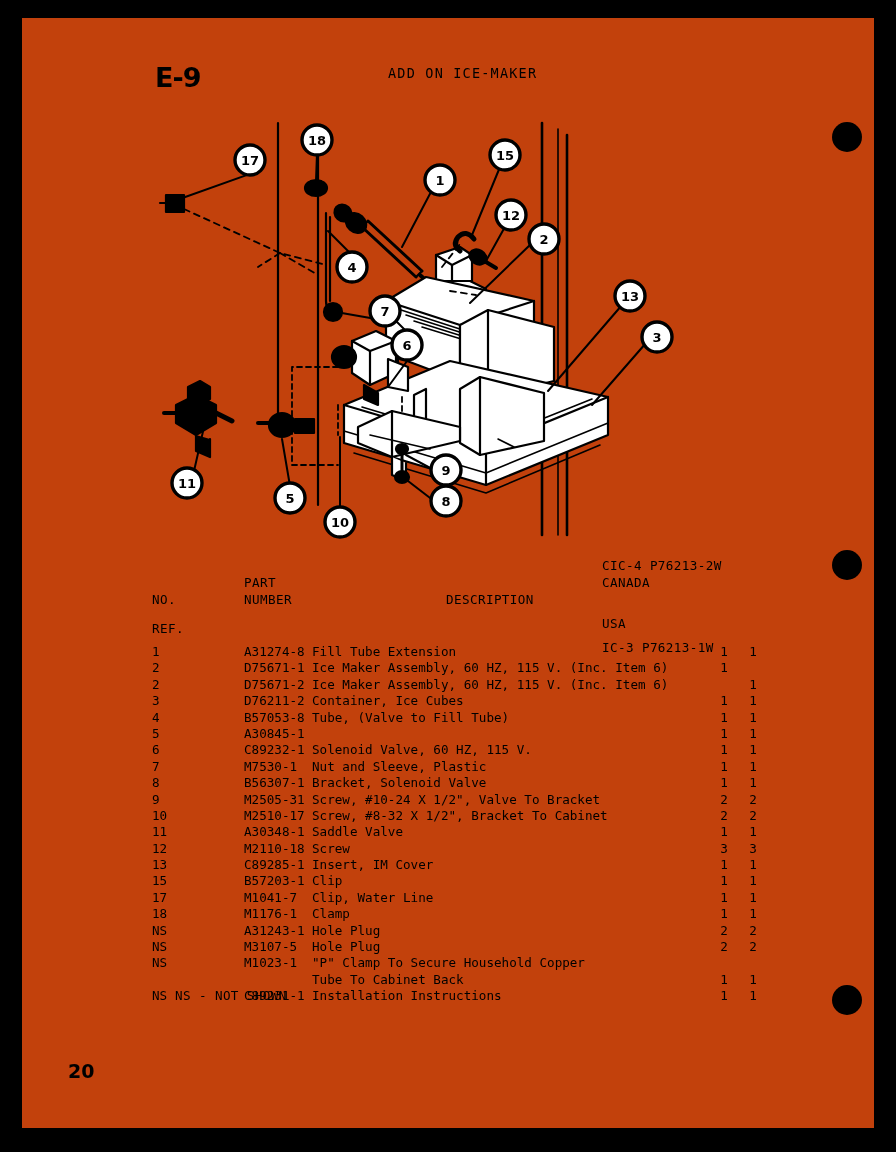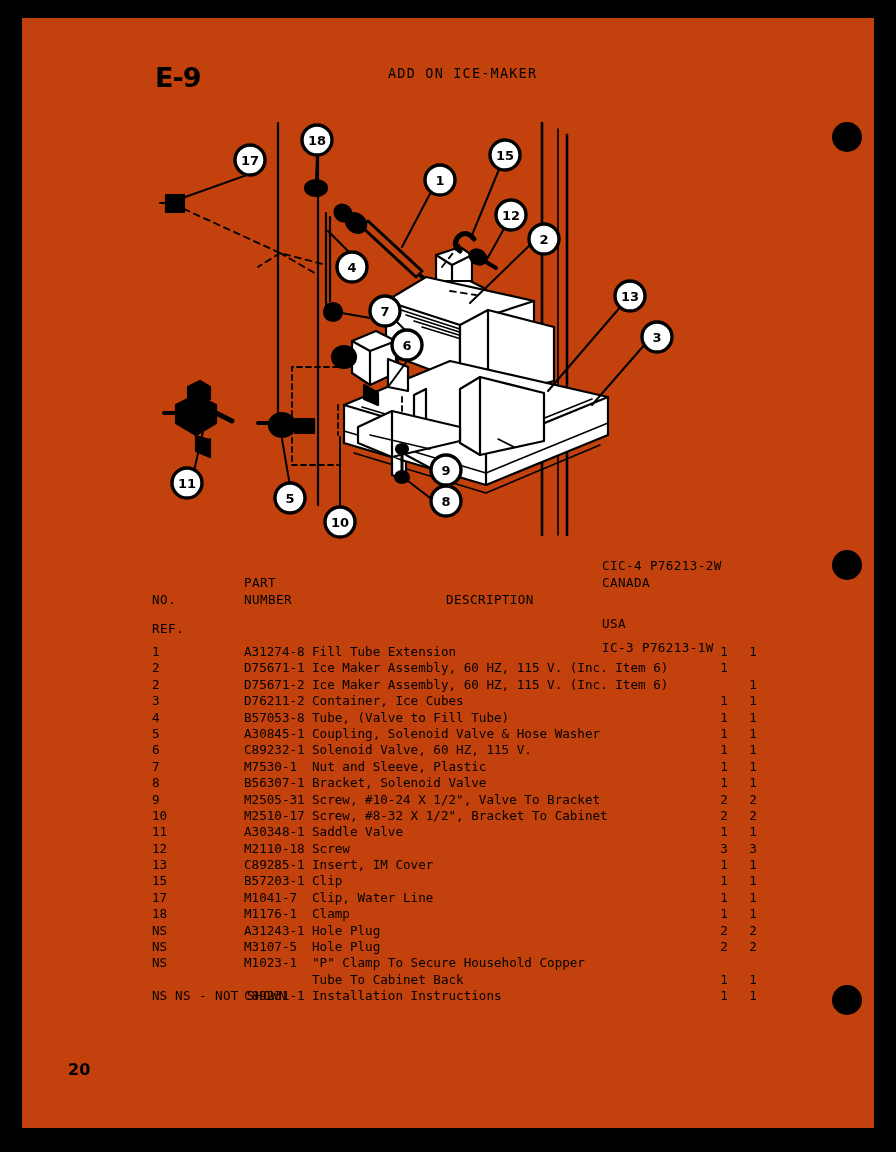--- a/index.html
+++ b/index.html
@@ -50,21 +50,21 @@
 
   .rows { position:relative; margin-top:10px; }
   .prow { position:relative; height:16.4px; white-space:pre; }
   .c-ref  { position:absolute; left:0px;   top:0; }
   .c-part { position:absolute; left:92px;  top:0; }
   .c-desc { position:absolute; left:160px; top:0; }
   .c-q1   { position:absolute; left:565px; top:0; width:14px; text-align:center; }
   .c-q2   { position:absolute; left:594px; top:0; width:14px; text-align:center; }
 
   #ns-note { position:absolute; left:130px; top:988px; font-size:12.6px; letter-spacing:.4px; color:#000;margin-left:45px; }
-  #page-number { position:absolute; left:68px; top:1060px; font-family:"DejaVu Sans","Liberation Sans",sans-serif; font-weight:bold; font-size:16px; color:#000; }
+  #page-number { position:absolute; left:68px; top:1060px; font-family:"DejaVu Sans","Liberation Sans",sans-serif; font-weight:bold; font-size:19px; color:#000; }
 
   .balloon-txt { font-family:"DejaVu Sans","Liberation Sans",sans-serif; font-weight:bold; font-size:13px; }
 </style>
 </head>
 <body>
 
 <div class="scan-edge-top"></div>
 <div class="scan-edge-left"></div>
 <div class="scan-edge-right"></div>
 <div class="scan-edge-bottom"></div>
@@ -318,21 +318,21 @@
       <div class="th th-mod2">CANADA</div>
       <div class="th th-mod3">IC-3 P76213-1W</div>
       <div class="th th-mod4">USA</div>
     </div>
     <div class="rows" id="rows-container">
         <div class="prow"><span class="c-ref">1</span><span class="c-part">A31274-8</span><span class="c-desc">Fill Tube Extension</span><span class="c-q1">1</span><span class="c-q2">1</span></div>
         <div class="prow"><span class="c-ref">2</span><span class="c-part">D75671-1</span><span class="c-desc">Ice Maker Assembly, 60 HZ, 115 V. (Inc. Item 6)</span><span class="c-q1">1</span><span class="c-q2"></span></div>
         <div class="prow"><span class="c-ref">2</span><span class="c-part">D75671-2</span><span class="c-desc">Ice Maker Assembly, 60 HZ, 115 V. (Inc. Item 6)</span><span class="c-q1"></span><span class="c-q2">1</span></div>
         <div class="prow"><span class="c-ref">3</span><span class="c-part">D76211-2</span><span class="c-desc">Container, Ice Cubes</span><span class="c-q1">1</span><span class="c-q2">1</span></div>
         <div class="prow"><span class="c-ref">4</span><span class="c-part">B57053-8</span><span class="c-desc">Tube, (Valve to Fill Tube)</span><span class="c-q1">1</span><span class="c-q2">1</span></div>
-        <div class="prow"><span class="c-ref">5</span><span class="c-part">A30845-1</span><span class="c-desc">Coupling, Solenoid Valve &amp; Hose Washer</span><span class="c-q1">1</span><span class="c-q2">1</span></div>
+        <div class="prow"><span class="c-ref">5</span><span class="c-part">A30845-1</span><span class="c-q1">1</span><span class="c-q2">1</span></div>
         <div class="prow"><span class="c-ref">6</span><span class="c-part">C89232-1</span><span class="c-desc">Solenoid Valve, 60 HZ, 115 V.</span><span class="c-q1">1</span><span class="c-q2">1</span></div>
         <div class="prow"><span class="c-ref">7</span><span class="c-part">M7530-1</span><span class="c-desc">Nut and Sleeve, Plastic</span><span class="c-q1">1</span><span class="c-q2">1</span></div>
         <div class="prow"><span class="c-ref">8</span><span class="c-part">B56307-1</span><span class="c-desc">Bracket, Solenoid Valve</span><span class="c-q1">1</span><span class="c-q2">1</span></div>
         <div class="prow"><span class="c-ref">9</span><span class="c-part">M2505-31</span><span class="c-desc">Screw, #10-24 X 1/2", Valve To Bracket</span><span class="c-q1">2</span><span class="c-q2">2</span></div>
         <div class="prow"><span class="c-ref">10</span><span class="c-part">M2510-17</span><span class="c-desc">Screw, #8-32 X 1/2", Bracket To Cabinet</span><span class="c-q1">2</span><span class="c-q2">2</span></div>
         <div class="prow"><span class="c-ref">11</span><span class="c-part">A30348-1</span><span class="c-desc">Saddle Valve</span><span class="c-q1">1</span><span class="c-q2">1</span></div>
         <div class="prow"><span class="c-ref">12</span><span class="c-part">M2110-18</span><span class="c-desc">Screw</span><span class="c-q1">3</span><span class="c-q2">3</span></div>
         <div class="prow"><span class="c-ref">13</span><span class="c-part">C89285-1</span><span class="c-desc">Insert, IM Cover</span><span class="c-q1">1</span><span class="c-q2">1</span></div>
         <div class="prow"><span class="c-ref">15</span><span class="c-part">B57203-1</span><span class="c-desc">Clip</span><span class="c-q1">1</span><span class="c-q2">1</span></div>
         <div class="prow"><span class="c-ref">17</span><span class="c-part">M1041-7</span><span class="c-desc">Clip, Water Line</span><span class="c-q1">1</span><span class="c-q2">1</span></div>

